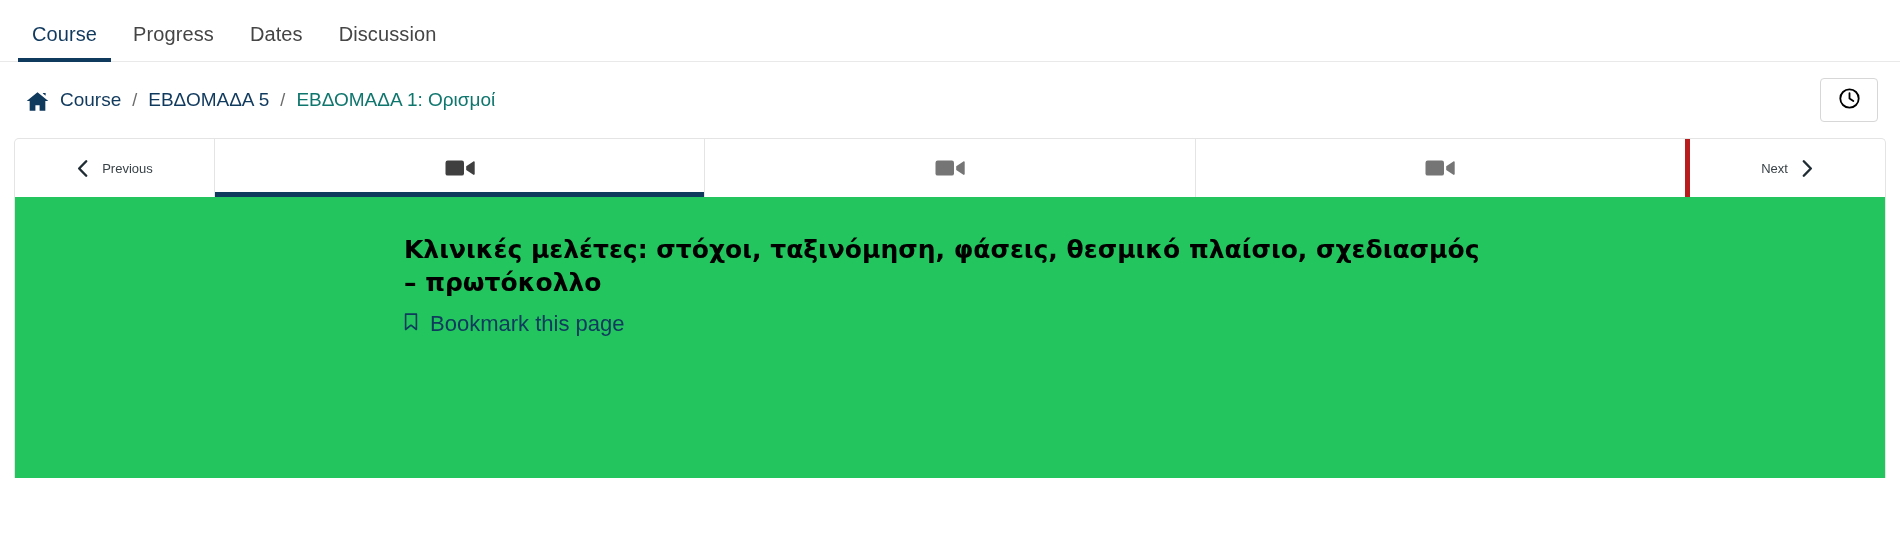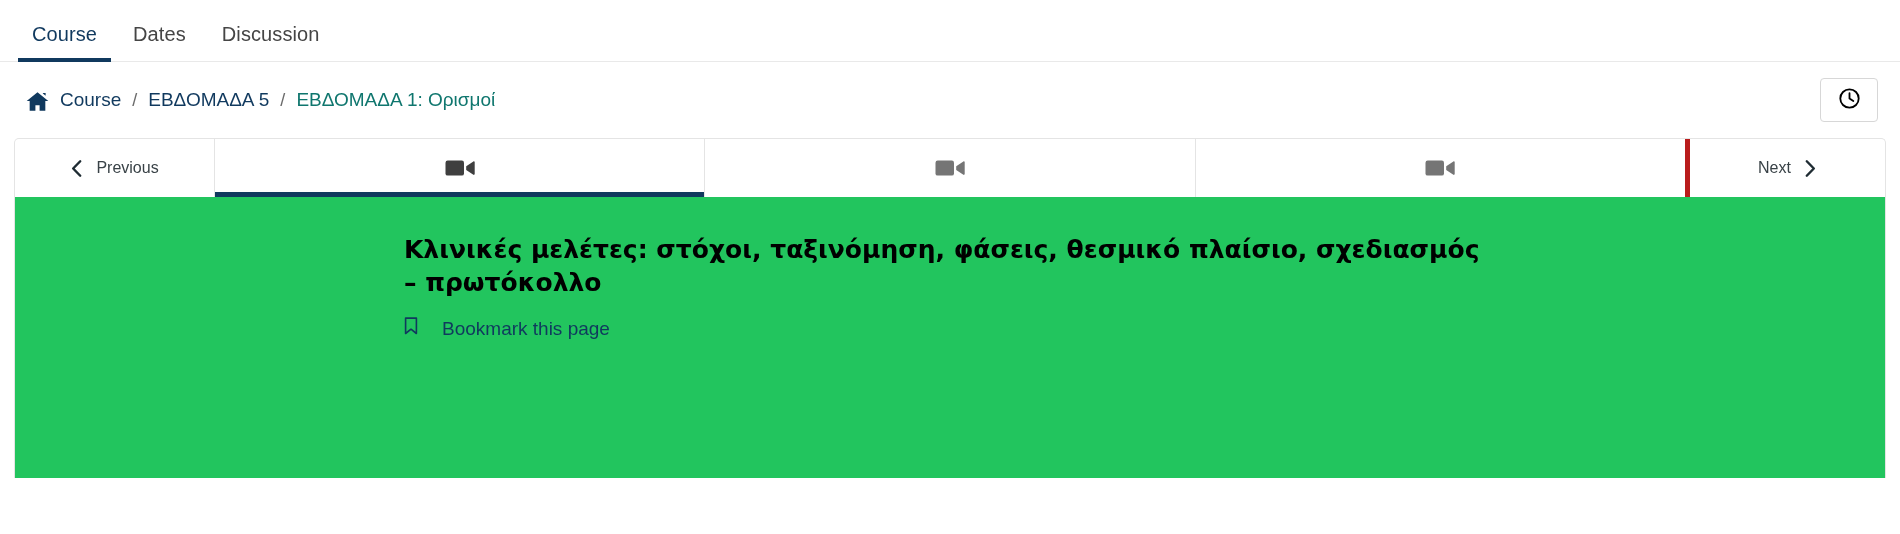--- a/index.html
+++ b/index.html
@@ -107,21 +107,21 @@
     display: flex;
     height: 58px;
     align-items: stretch;
   }
   .nav-edge {
     flex: 0 0 200px;
     display: flex;
     align-items: center;
     justify-content: center;
     gap: 13px;
-    font-size: 16px;
+    font-size: 13px;
     color: #394247;
     cursor: pointer;
     box-sizing: border-box;
   }
   .nav-edge.prev { border-right: 1px solid #e4e4e4; }
   .nav-edge.next { border-left: 5px solid #b91c1c; }
   .nav-edge .chev { display: inline-flex; color: #1f2c33; }
 
   .unit-tabs {
     flex: 1 1 auto;
@@ -170,33 +170,36 @@
     font-weight: bold;
     color: #000000;
     line-height: 1.32;
     margin: 0 0 6px 0;
     max-width: 1080px;
     font-family: "DejaVu Sans", sans-serif;
   }
   .bookmark-link {
     display: inline-flex;
     align-items: center;
-    gap: 24px;
-    font-size: 19px;
-    color: #10395e;
-    cursor: pointer;
-    margin-top: 12px;
+    gap: 12px;
+    font-size: 22px;
+    color: #10395e;
+    cursor: pointer;
+    margin-top: 6px;
   }
 </style>
 </head>
 <body>
 
 <div class="course-tabbar">
   <div class="course-tab active">
     <span>Course</span>
+  </div>
+  <div class="course-tab">
+    <span>Progress</span>
   </div>
   <div class="course-tab">
     <span>Dates</span>
   </div>
   <div class="course-tab">
     <span>Discussion</span>
   </div>
 </div>
 
 <div class="breadcrumb-row">

